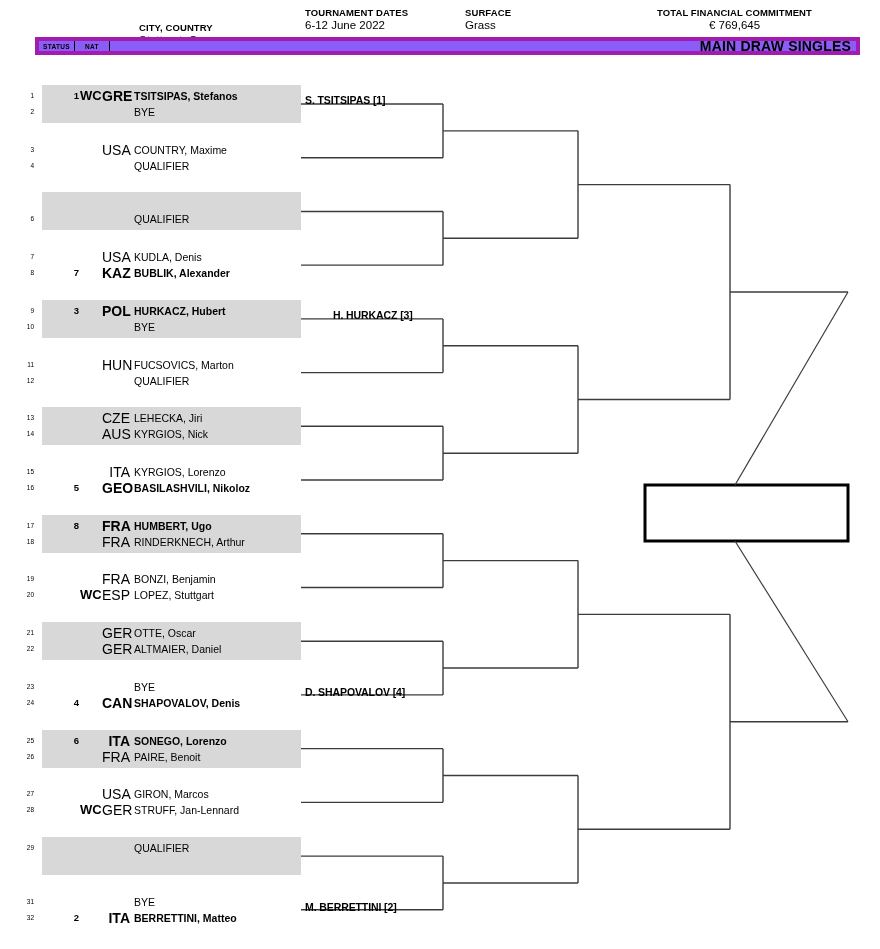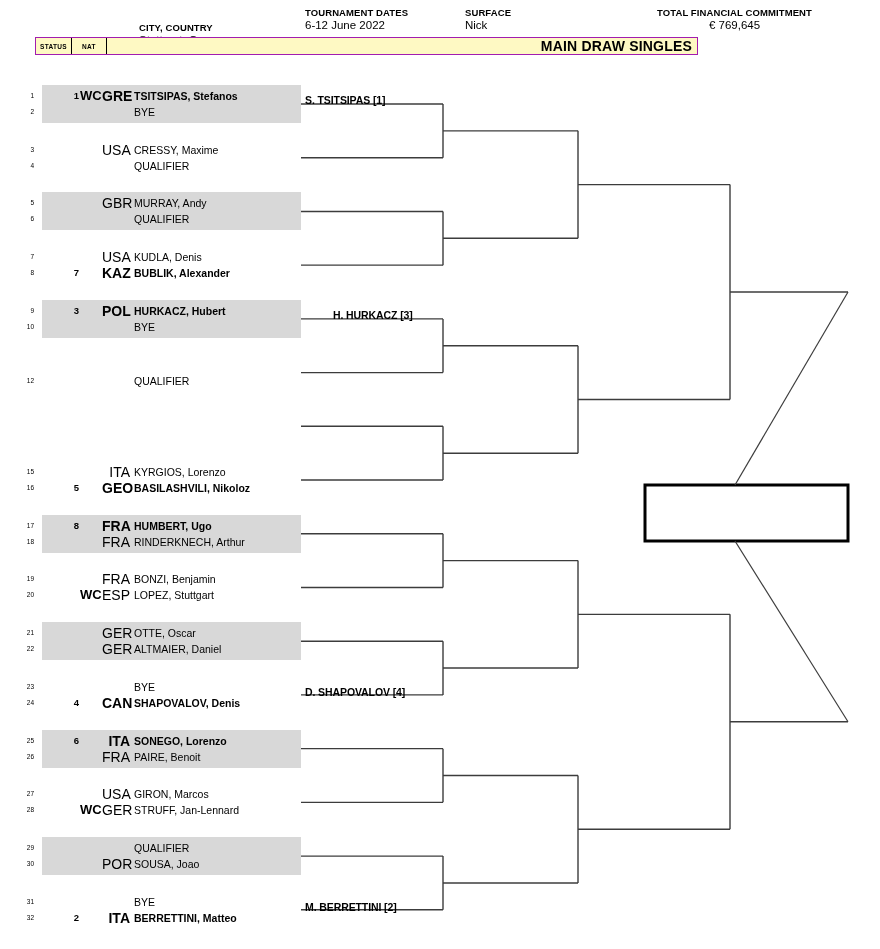--- a/index.html
+++ b/index.html
@@ -11,22 +11,22 @@
   
   #header{position:absolute;left:0;top:0;width:880px;height:56px;}
   .hdr-col{position:absolute;}
   .hdr-label{font-size:9.5px;font-weight:bold;letter-spacing:.1px;line-height:12px;white-space:nowrap;}
   .hdr-value{font-size:11.5px;font-weight:normal;line-height:13px;white-space:nowrap;}
   #hdr-city{left:139px;top:7px;margin-top:15px;}
   #hdr-dates{left:305px;top:7px;}
   #hdr-surface{left:465px;top:7px;}
   #hdr-money{left:609px;top:7px;width:251px;text-align:center;}
 
-  #hdr-bar{position:absolute;left:35px;top:37px;width:663px;height:18px;
-           background:#fef9c3;border:1px solid #a21caf;box-sizing:border-box;}
+  #hdr-bar{position:absolute;left:35px;top:37px;width:825px;height:18px;
+           background:#8b5cf6;border:4px solid #a21caf;box-sizing:border-box;}
   #hdr-bar-status{position:absolute;left:0;top:0;width:36px;height:100%;
            border-right:1px solid #000;box-sizing:border-box;
            display:flex;align-items:center;justify-content:center;}
   #hdr-bar-nat{position:absolute;left:36px;top:0;width:35px;height:100%;
            border-right:1px solid #000;box-sizing:border-box;
            display:flex;align-items:center;justify-content:center;}
   .tiny-hdr{font-size:6.5px;font-weight:bold;letter-spacing:.3px;}
   #hdr-bar-title{position:absolute;right:5px;top:0;height:100%;
            display:flex;align-items:center;font-size:14px;font-weight:bold;
            letter-spacing:.2px;}
@@ -61,21 +61,21 @@
   <div class="hdr-col" id="hdr-city">
     <div class="hdr-label">CITY, COUNTRY</div>
     <div class="hdr-value">Stuttgart, Germany</div>
   </div>
   <div class="hdr-col" id="hdr-dates">
     <div class="hdr-label">TOURNAMENT DATES</div>
     <div class="hdr-value">6-12 June 2022</div>
   </div>
   <div class="hdr-col" id="hdr-surface">
     <div class="hdr-label">SURFACE</div>
-    <div class="hdr-value">Nick</div>
+    <div class="hdr-value">Grass</div>
   </div>
   <div class="hdr-col" id="hdr-money">
     <div class="hdr-label">TOTAL FINANCIAL COMMITMENT</div>
     <div class="hdr-value">€ 769,645</div>
   </div>
 
   <div id="hdr-bar">
     <div id="hdr-bar-status">
       <span class="tiny-hdr">STATUS</span>
     </div>
@@ -152,38 +152,31 @@
         <span class="nat"></span>
         <span class="pname">BYE</span>
       </div>
     </div>
     <div class="block" style="top: 53.72px; height: 38px;">
       <div class="entry" style="top: 3px;">
         <span class="num" style="left: -22px;">3</span>
         <span class="seed"></span>
         <span class="status"></span>
         <span class="nat">USA</span>
-        <span class="pname">CRESSY, Maxime</span>
+        <span class="pname">COUNTRY, Maxime</span>
       </div>
       <div class="entry" style="top: 19px;">
         <span class="num" style="left: -22px;">4</span>
         <span class="seed"></span>
         <span class="status"></span>
         <span class="nat"></span>
         <span class="pname">QUALIFIER</span>
       </div>
     </div>
     <div class="block shaded" style="top: 107.44px; height: 38px;">
-      <div class="entry" style="top: 3px;">
-        <span class="num" style="left: -22px;">5</span>
-        <span class="seed"></span>
-        <span class="status"></span>
-        <span class="nat">GBR</span>
-        <span class="pname">MURRAY, Andy</span>
-      </div>
       <div class="entry" style="top: 19px;">
         <span class="num" style="left: -22px;">6</span>
         <span class="seed"></span>
         <span class="status"></span>
         <span class="nat"></span>
         <span class="pname">QUALIFIER</span>
       </div>
     </div>
     <div class="block" style="top: 161.16px; height: 38px;">
       <div class="entry" style="top: 3px;">
@@ -211,26 +204,49 @@
       </div>
       <div class="entry" style="top: 19px;">
         <span class="num" style="left: -22px;">10</span>
         <span class="seed"></span>
         <span class="status"></span>
         <span class="nat"></span>
         <span class="pname">BYE</span>
       </div>
     </div>
     <div class="block" style="top: 268.6px; height: 38px;">
+      <div class="entry" style="top: 3px;">
+        <span class="num" style="left: -22px;">11</span>
+        <span class="seed"></span>
+        <span class="status"></span>
+        <span class="nat">HUN</span>
+        <span class="pname">FUCSOVICS, Marton</span>
+      </div>
       <div class="entry" style="top: 19px;">
         <span class="num" style="left: -22px;">12</span>
         <span class="seed"></span>
         <span class="status"></span>
         <span class="nat"></span>
         <span class="pname">QUALIFIER</span>
+      </div>
+    </div>
+    <div class="block shaded" style="top: 322.32px; height: 38px;">
+      <div class="entry" style="top: 3px;">
+        <span class="num" style="left: -22px;">13</span>
+        <span class="seed"></span>
+        <span class="status"></span>
+        <span class="nat">CZE</span>
+        <span class="pname">LEHECKA, Jiri</span>
+      </div>
+      <div class="entry" style="top: 19px;">
+        <span class="num" style="left: -22px;">14</span>
+        <span class="seed"></span>
+        <span class="status"></span>
+        <span class="nat">AUS</span>
+        <span class="pname">KYRGIOS, Nick</span>
       </div>
     </div>
     <div class="block" style="top: 376.04px; height: 38px;">
       <div class="entry" style="top: 3px;">
         <span class="num" style="left: -22px;">15</span>
         <span class="seed"></span>
         <span class="status"></span>
         <span class="nat">ITA</span>
         <span class="pname">KYRGIOS, Lorenzo</span>
       </div>
@@ -339,27 +355,20 @@
       </div>
     </div>
     <div class="block shaded" style="top: 752.08px; height: 38px;">
       <div class="entry" style="top: 3px;">
         <span class="num" style="left: -22px;">29</span>
         <span class="seed"></span>
         <span class="status"></span>
         <span class="nat"></span>
         <span class="pname">QUALIFIER</span>
       </div>
-      <div class="entry" style="top: 19px;">
-        <span class="num" style="left: -22px;">30</span>
-        <span class="seed"></span>
-        <span class="status"></span>
-        <span class="nat">POR</span>
-        <span class="pname">SOUSA, Joao</span>
-      </div>
     </div>
     <div class="block" style="top: 805.8px; height: 38px;">
       <div class="entry" style="top: 3px;">
         <span class="num" style="left: -22px;">31</span>
         <span class="seed"></span>
         <span class="status"></span>
         <span class="nat"></span>
         <span class="pname">BYE</span>
       </div>
       <div class="entry bold" style="top: 19px;">

